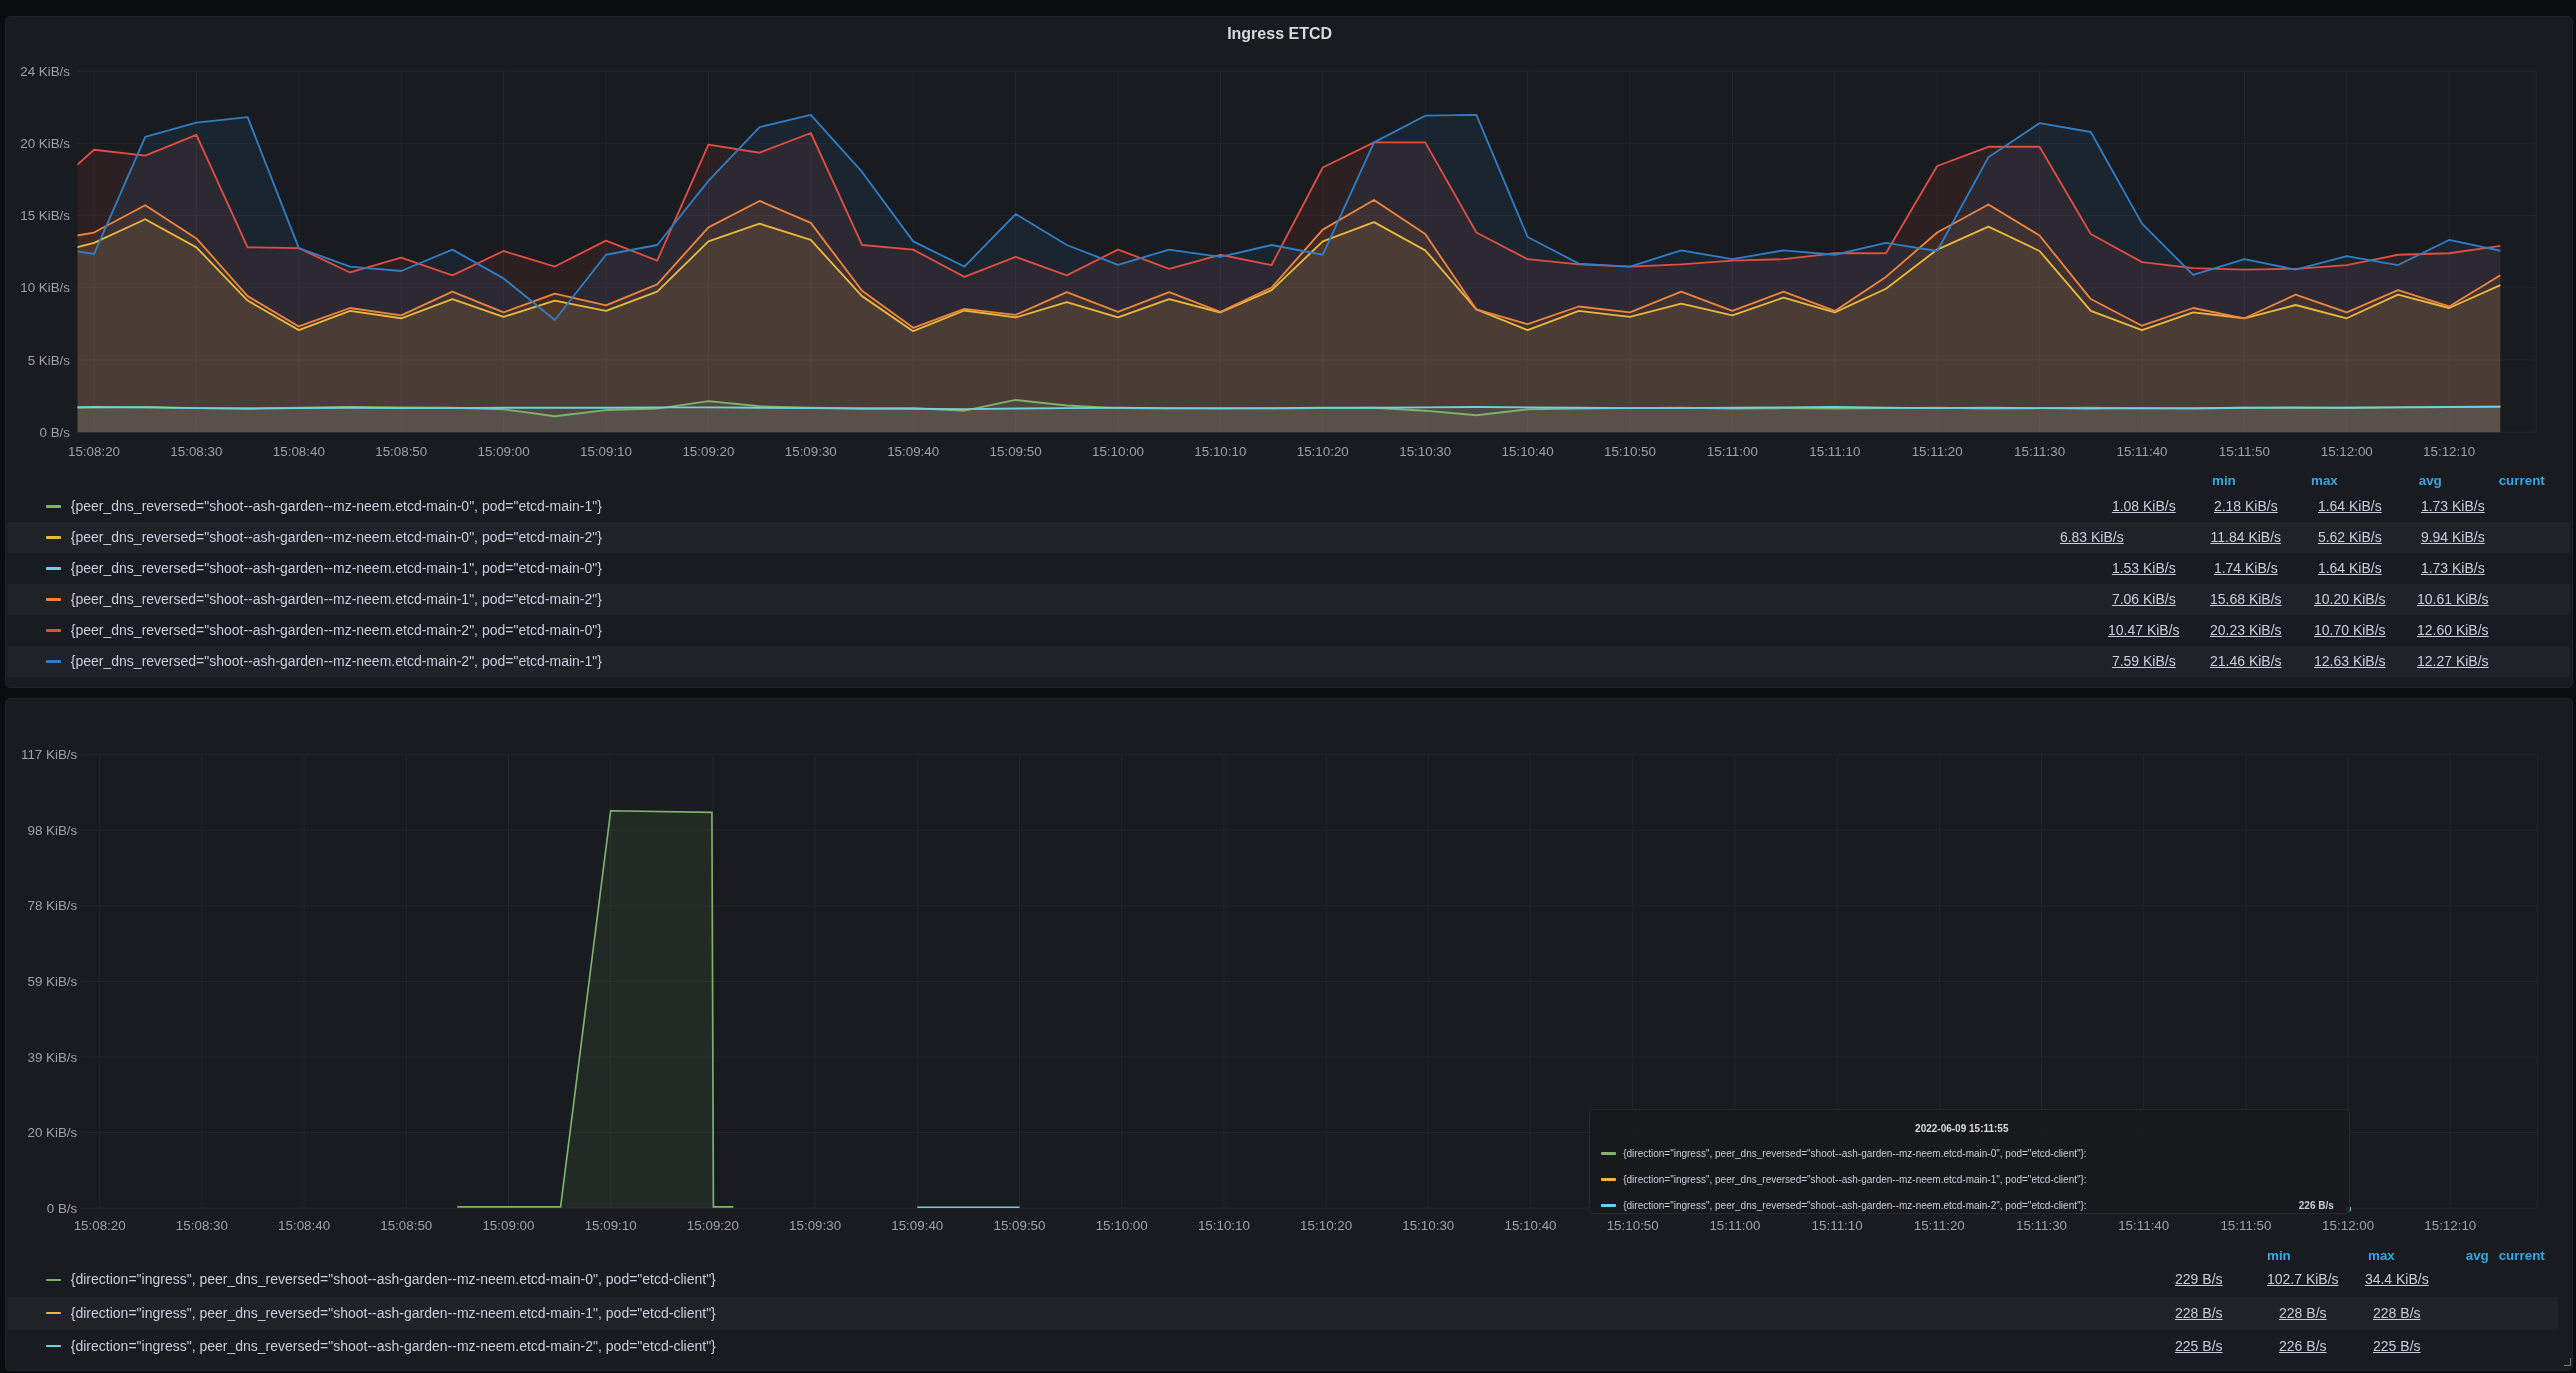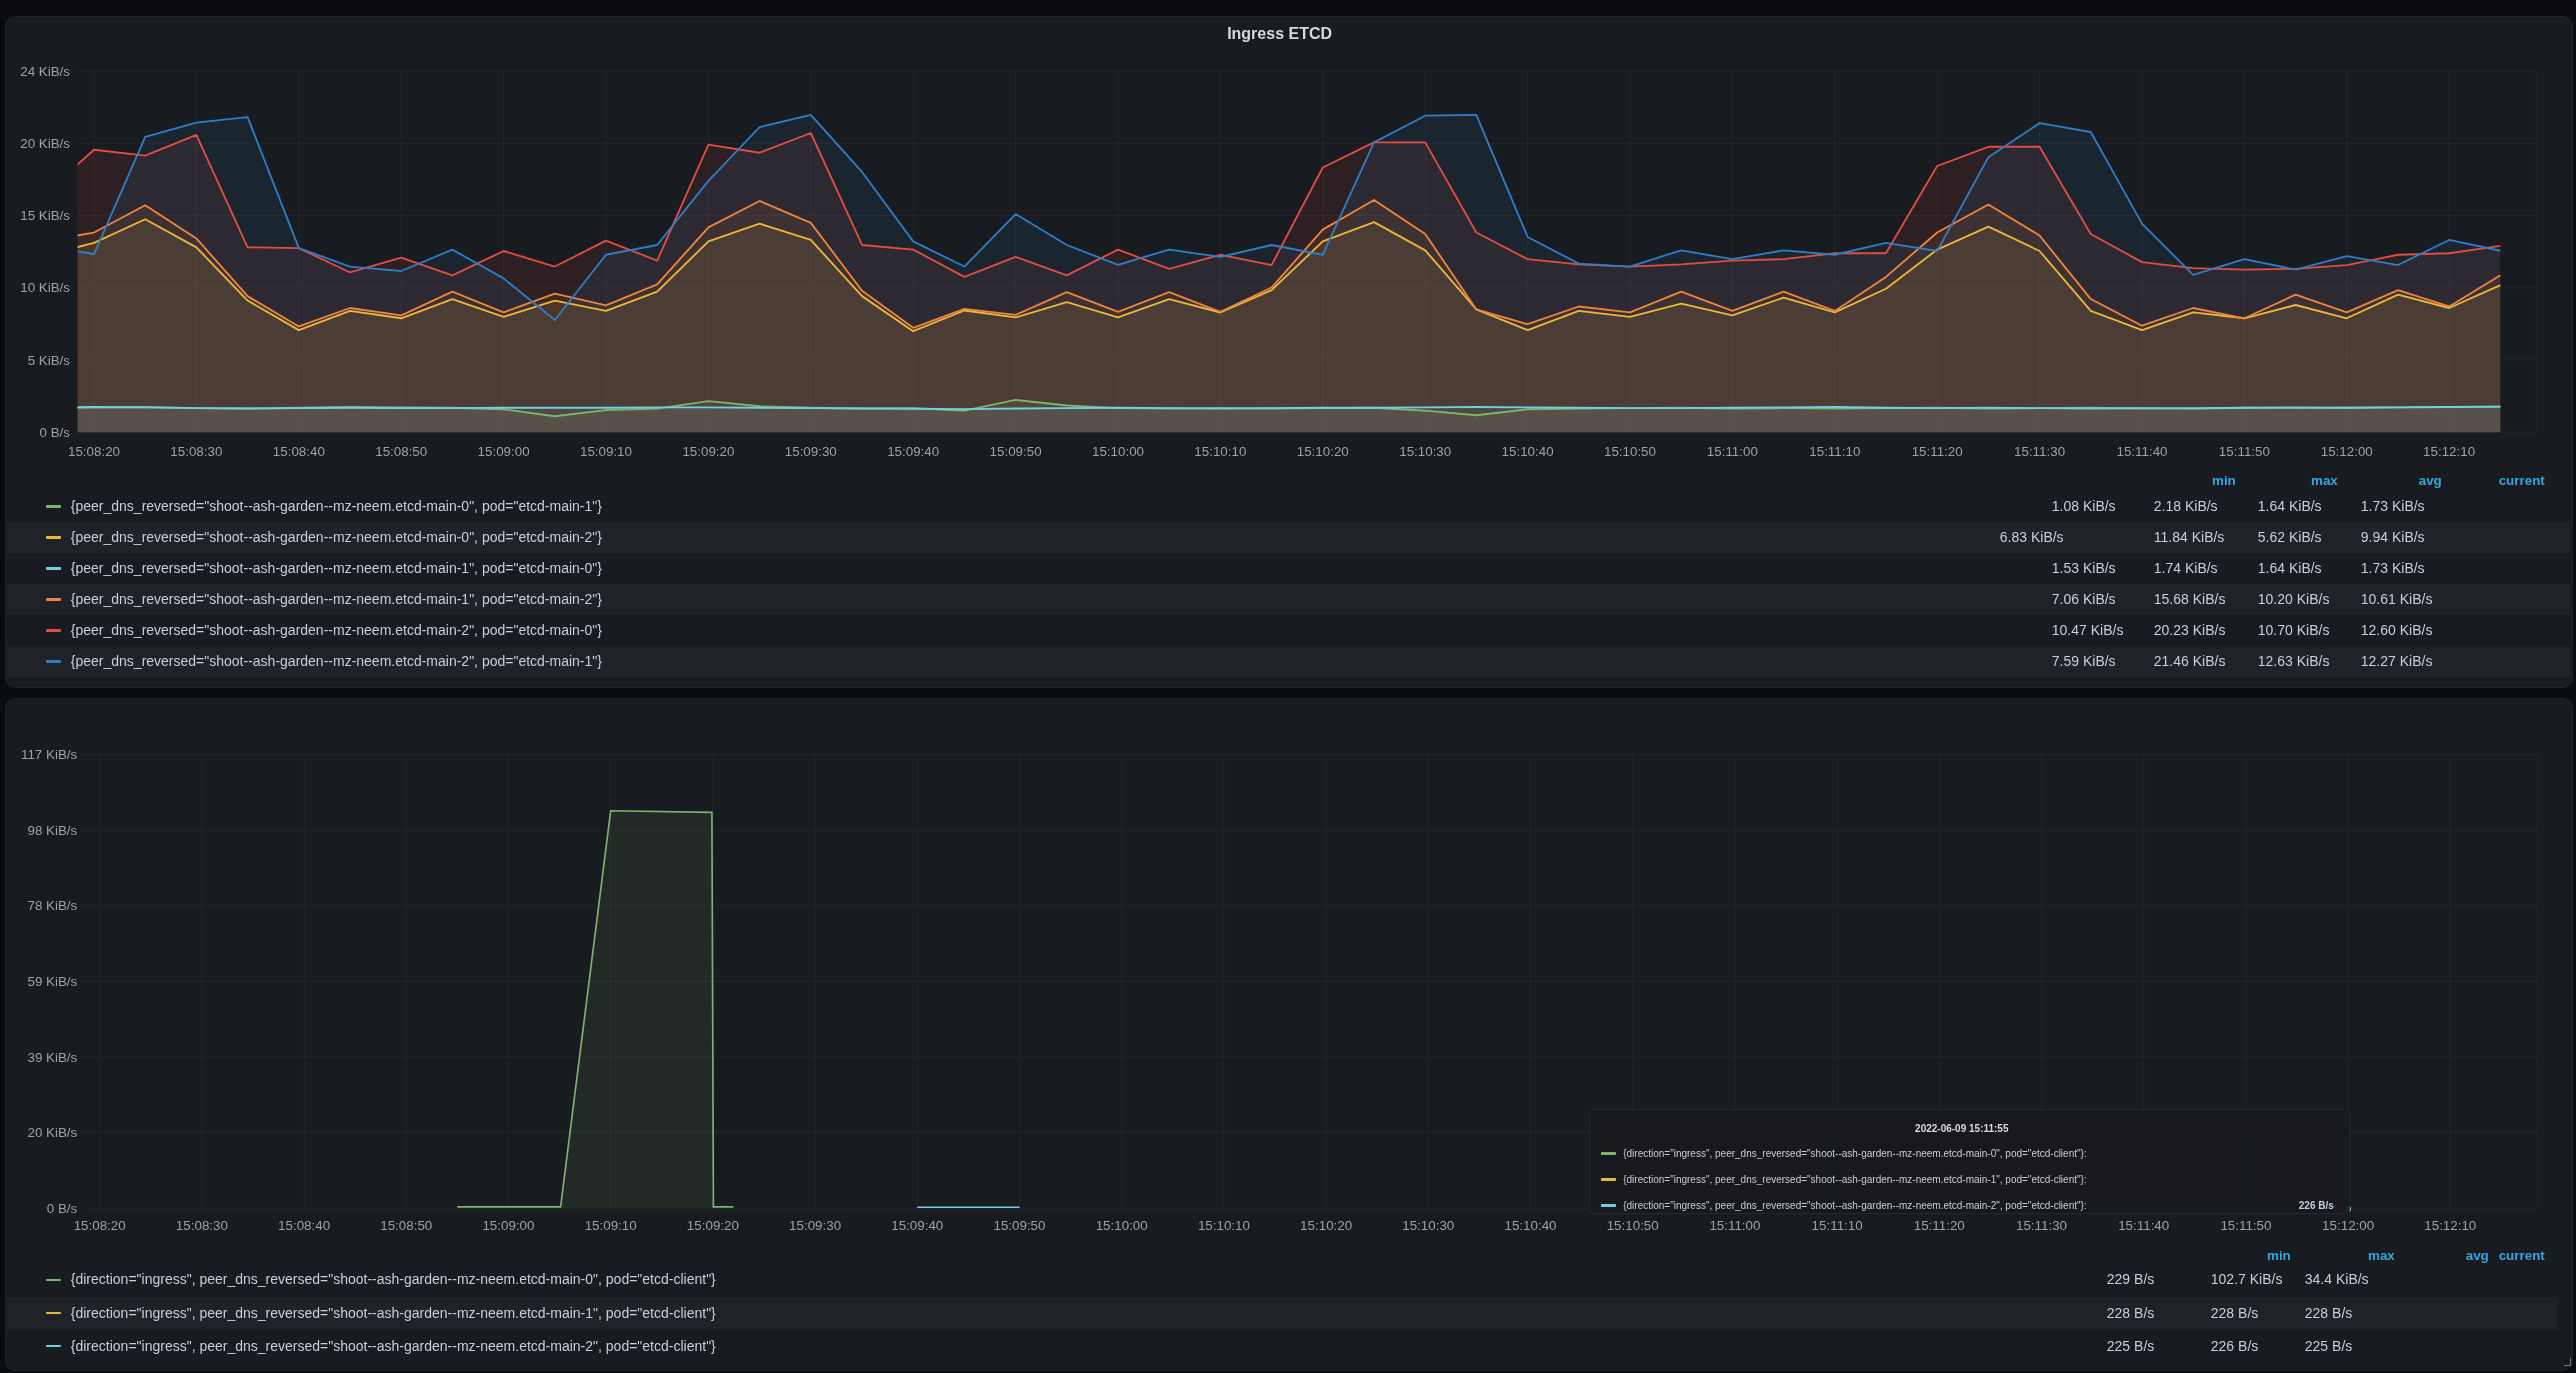--- a/index.html
+++ b/index.html
@@ -1,24 +1,24 @@
 <!DOCTYPE html>
 <html style="font-size:13.4px"><head><meta charset="utf-8"><style>
 * { margin:0; padding:0; box-sizing:border-box; }
 html,body { width:2576px; height:1373px; background:#0b0c10; overflow:hidden;
   font-family:"Liberation Sans", sans-serif; }
 .panel { position:absolute; left:5px; width:2568px; background:#181b1f;
-  border:0.8px solid #1f2228; border-radius:10px; }
+  border:0.8px solid #1f2228; border-radius:5px; }
 .ptitle { position:absolute; left:0; right:0; top:0; height:35px; display:flex;
   align-items:center; justify-content:center; color:#d8d9da; font-size:16px; font-weight:700; }
 .dash { display:inline-block; width:15px; height:2.5px; border-radius:0.8px; vertical-align:middle; }
 .stripe { position:absolute; left:0; background:rgba(204,204,220,0.045); }
 .ldash { position:absolute; width:15px; height:2.5px; border-radius:0.8px; }
 .ltext { position:absolute; color:#ccccdc; font-size:14px; white-space:nowrap; }
-.lval  { position:absolute; color:#ccccdc; font-size:14px; text-align:left; }
+.lval  { position:absolute; color:#ccccdc; font-size:14px; text-align:center;text-decoration:underline; }
 .lh    { position:absolute; color:#36a6e0; font-size:13.4px; font-weight:700; text-align:right; height:25px; line-height:25px; }
 .tooltip { position:absolute; left:1582px; top:413px; width:761px; height:105px;
   background:#17191df0; border:0.8px solid #26282e; border-radius:4.2px; padding:6.7px 11.7px 0;
   color:#ccccdc; font-size:10px; }
 .tt-date { text-align:center; font-weight:700; color:#d8d9da; height:25px; line-height:25px; position:relative; left:-7.5px; }
 .tt-row { height:26px; line-height:26px; white-space:nowrap; position:relative; }
 .tt-row .dash { margin-right:6.7px; margin-bottom:2.5px; }
 .tt-val { position:absolute; right:3.3px; font-weight:700; }
 .handle { position:absolute; right:0.8px; bottom:4.2px; width:7.5px; height:7.5px;
   border-right:1.7px solid #76767e; border-bottom:1.7px solid #76767e; }

